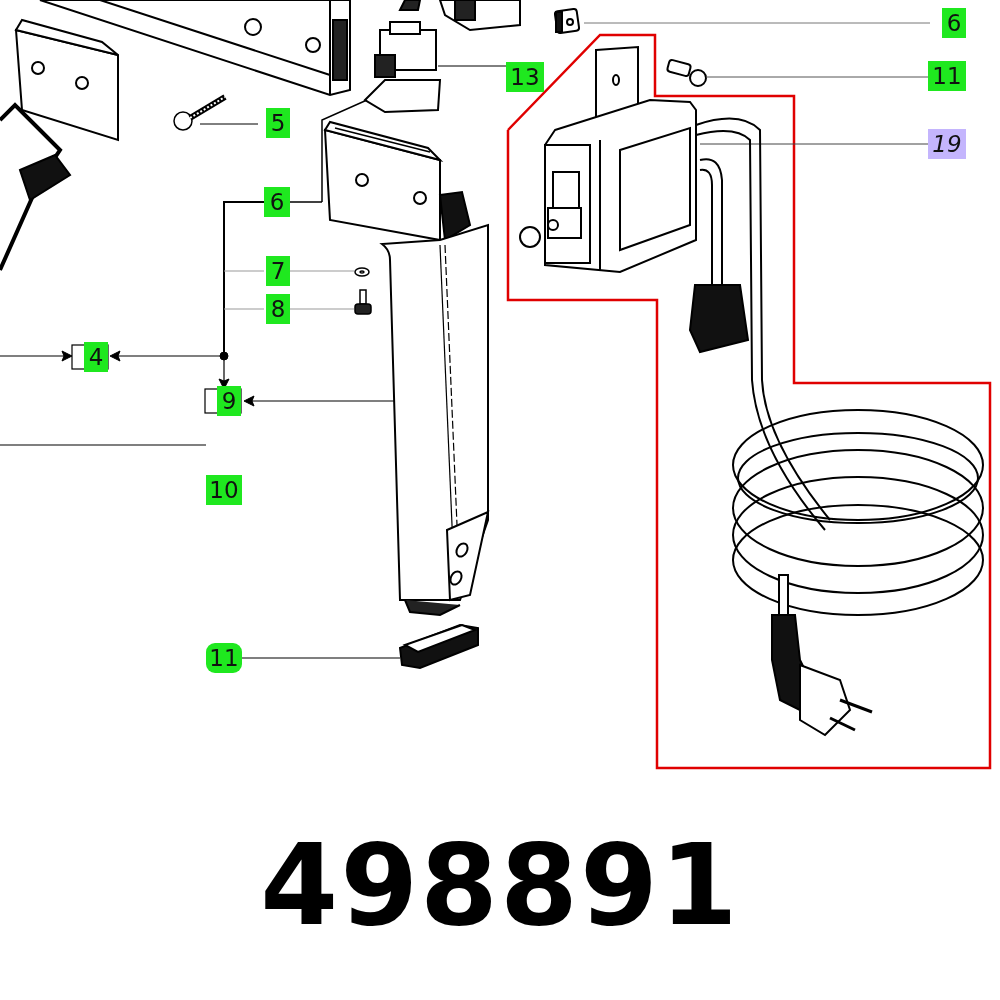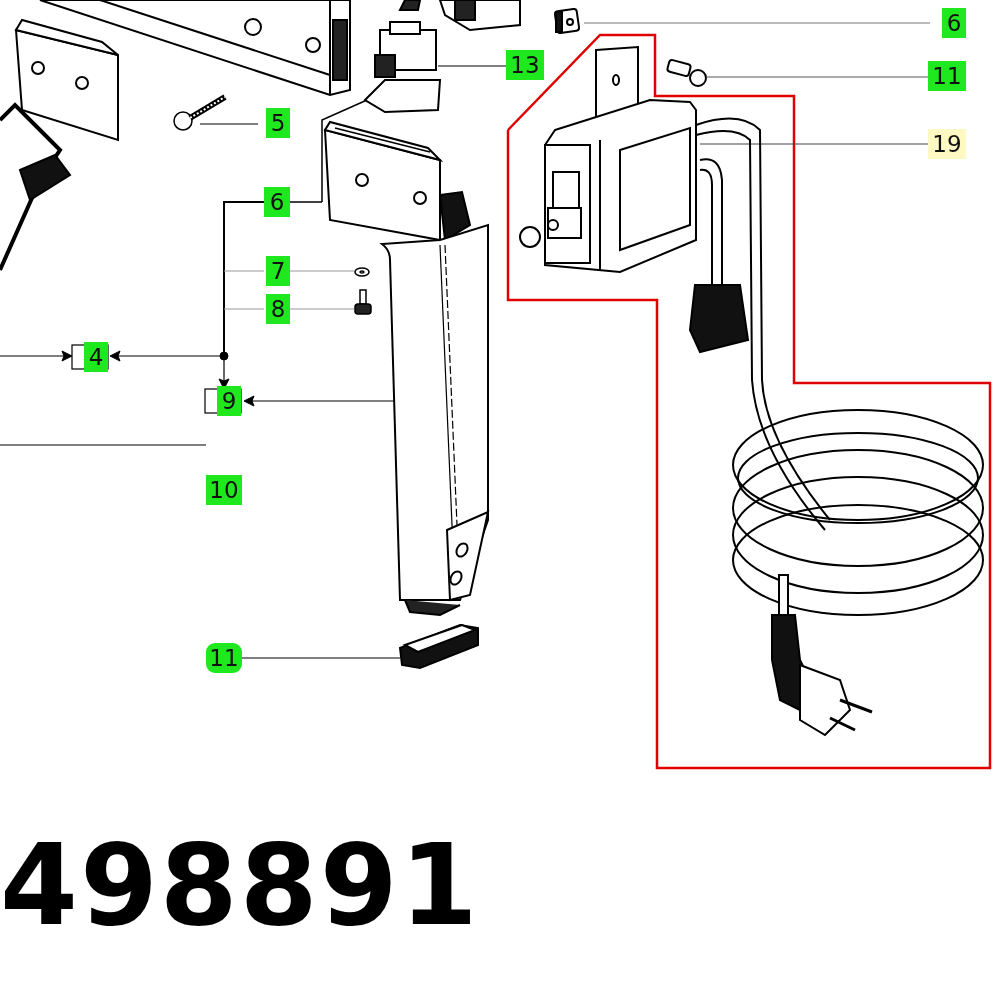--- a/index.html
+++ b/index.html
@@ -7,23 +7,24 @@
   #diagram { position: absolute; left: 0; top: 0; width: 1000px; height: 1000px; }
   .callout {
     position: absolute;
     height: 30px;
     display: flex; align-items: center; justify-content: center;
     font-family: "DejaVu Sans", sans-serif;
     font-size: 23px; color: #111;
     line-height: 30px;
   }
   .callout.green { background: #1fe81f; }
-  .callout.red { background: #fef9c3; }
+  .callout.red { background: #c4b5fd; font-style: italic; }
   .part-number {
     position: absolute; left: 0; width: 1000px; top: 820px;
+    text-align: center;
     font-family: "DejaVu Sans", sans-serif;
     font-weight: bold; font-size: 112px; color: #000;
     letter-spacing: 2px;
   }
 </style>
 </head>
 <body>
 
 <svg id="diagram" viewBox="0 0 1000 1000" xmlns="http://www.w3.org/2000/svg">
 
@@ -170,21 +171,21 @@
     <path d="M772,615 L795,615 L800,660 L810,680 L800,710 L780,700 L772,660 Z" fill="#111"></path>
     <path d="M800,665 L840,680 L850,710 L825,735 L800,720 Z" fill="#fff"></path>
     <line x1="840" y1="700" x2="872" y2="712" stroke-width="3"></line>
     <line x1="830" y1="718" x2="855" y2="730" stroke-width="3"></line>
   </g>
 </svg>
 
 <div class="callout green" style="left:264px;top:187px;width:26px;">6</div>
 <div class="callout green" style="left:942px;top:8px;width:24px;">6</div>
 <div class="callout green" style="left:266px;top:108px;width:24px;">5</div>
-<div class="callout green" style="left:506px;top:50px;width:38px;">13</div>
+<div class="callout green" style="left:506px;top:62px;width:38px;">13</div>
 <div class="callout green" style="left:928px;top:61px;width:38px;">11</div>
 <div class="callout red" style="left:928px;top:129px;width:38px;">19</div>
 <div class="callout green" style="left:266px;top:256px;width:24px;">7</div>
 <div class="callout green" style="left:266px;top:294px;width:24px;">8</div>
 <div class="callout green" style="left:84px;top:342px;width:24px;">4</div>
 <div class="callout green" style="left:217px;top:386px;width:24px;">9</div>
 <div class="callout green" style="left:206px;top:430px;width:36px;margin-top:45px;">10</div>
 <div class="callout green" style="left:206px;top:643px;width:36px;border-radius:9px;">11</div>
 
 <div class="part-number">498891</div>

